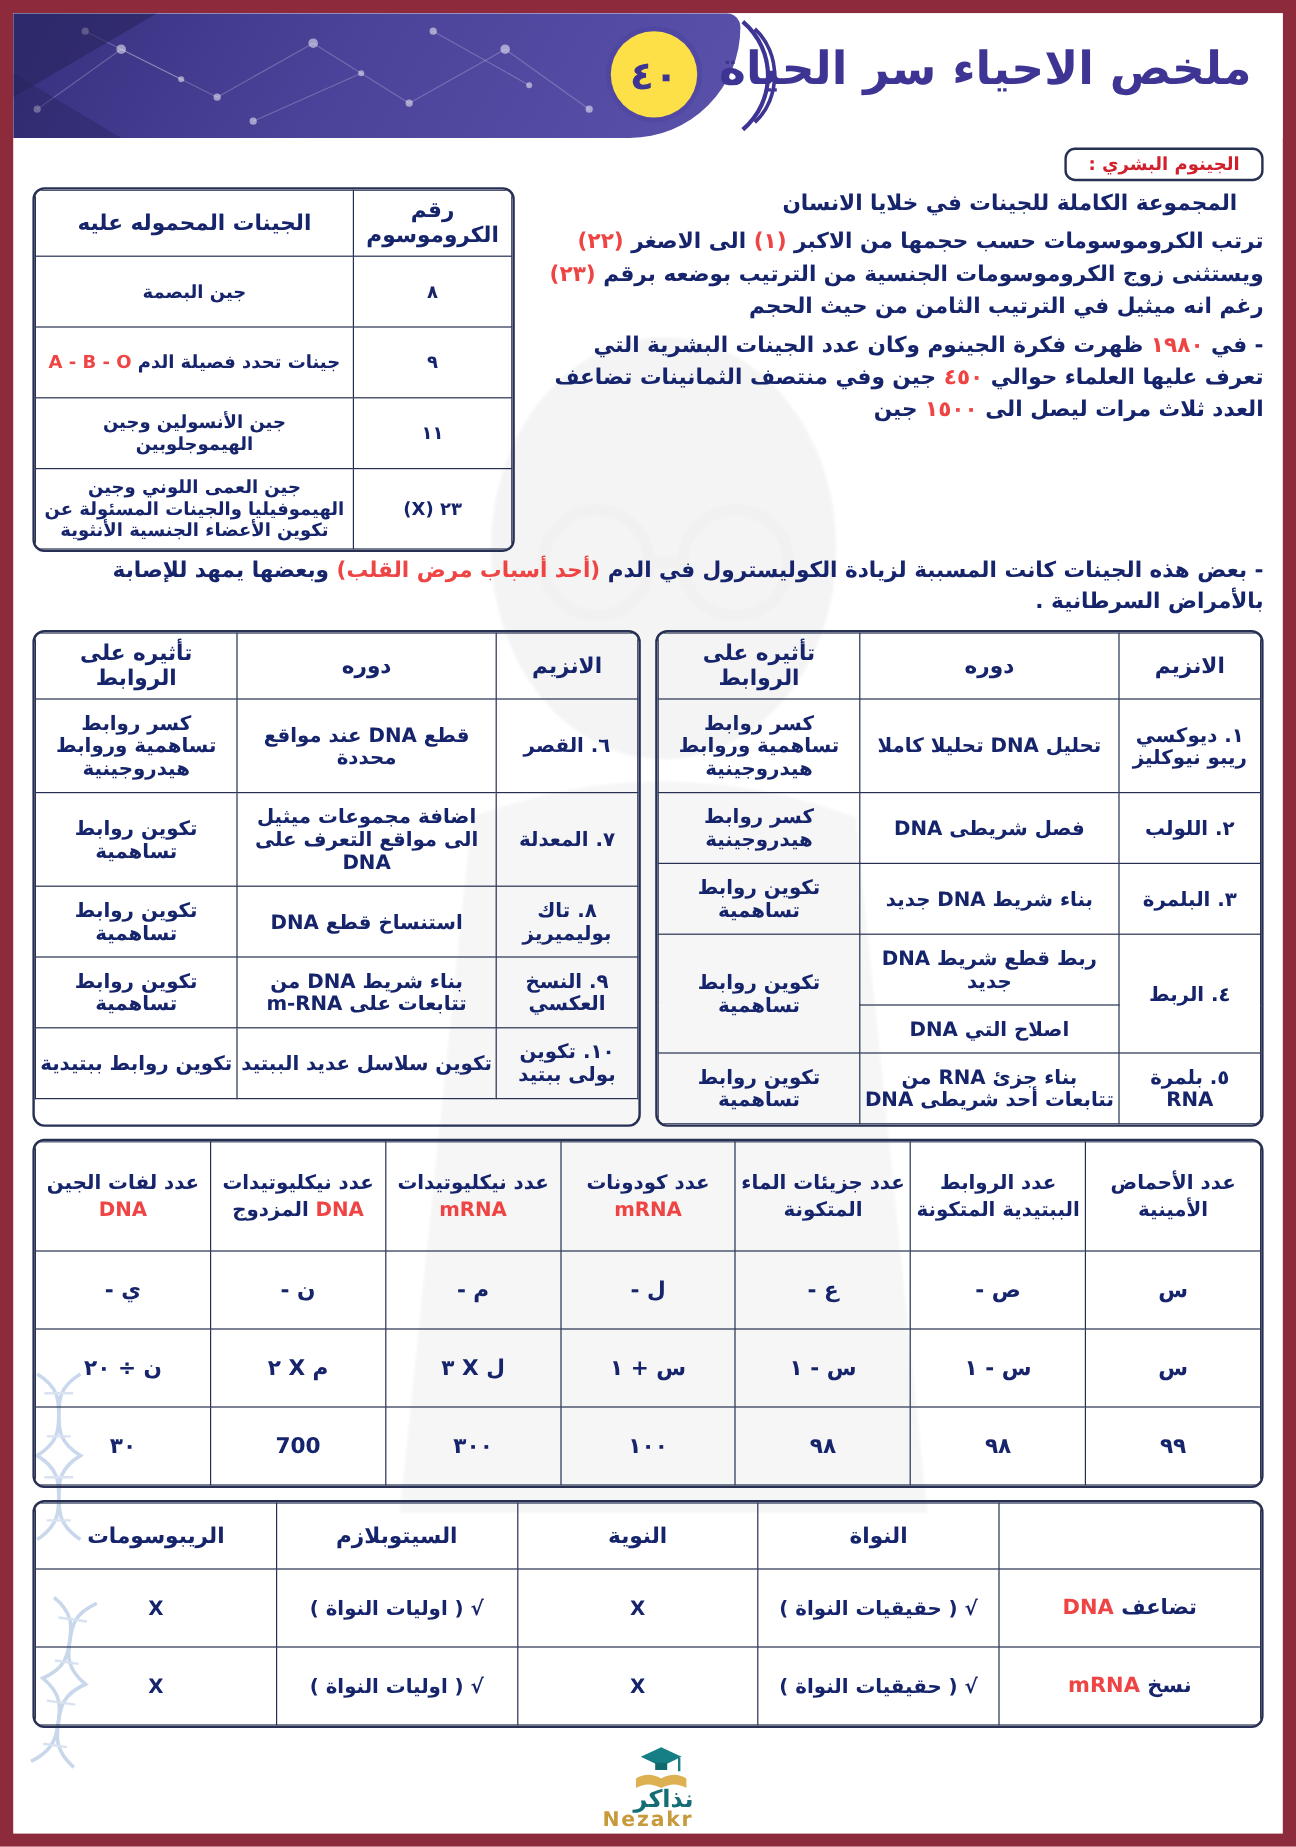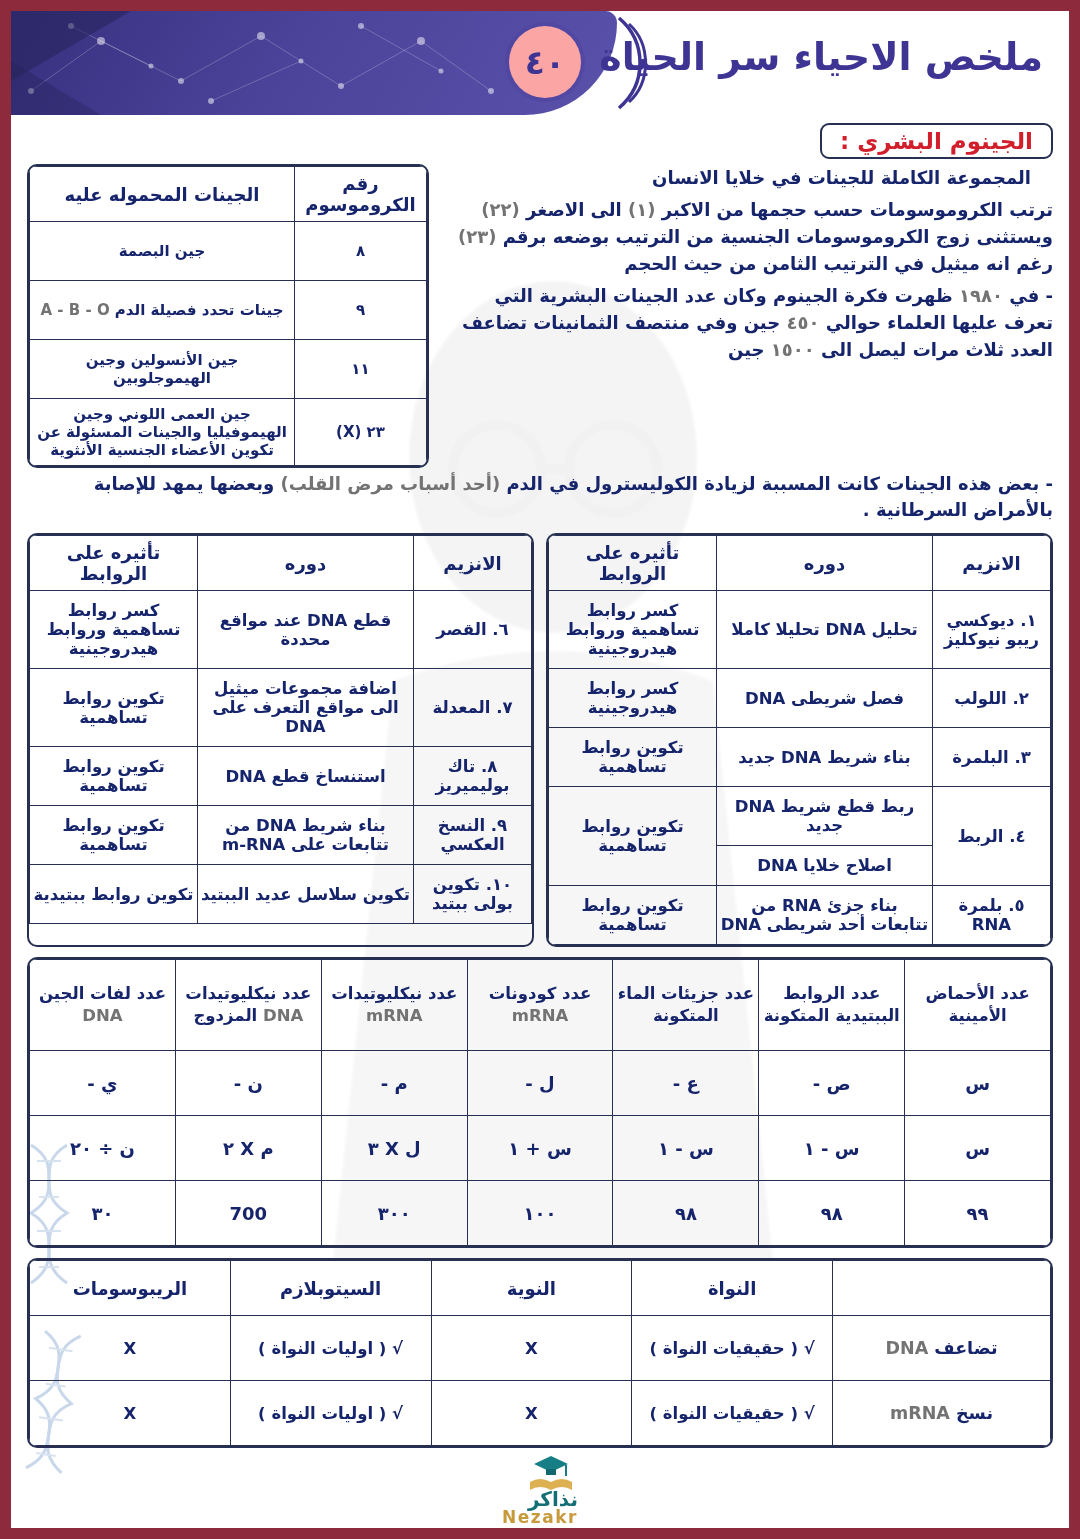--- a/index.html
+++ b/index.html
@@ -6,41 +6,41 @@
   body{width:1080px;height:1539px;background:#fff;font-family:"DejaVu Sans",sans-serif}
   .page{position:relative;width:1080px;height:1539px;box-sizing:border-box;border:11px solid #8d2b3c;background:#fff;overflow:hidden}
 
   
   .page-header{position:relative;height:104px;background:#fff;z-index:2}
   .purple-band{position:absolute;left:0;top:0;width:606px;height:100%;
     background:linear-gradient(120deg,#37307f 0%,#4b4399 45%,#5a51ab 100%);
     border-radius:0 14px 110px 0;overflow:hidden}
   .net{position:absolute;left:0;top:0}
   .num-circle{position:absolute;left:498px;top:15px;width:72px;height:72px;border-radius:50%;
-    background:#fca5a5;display:flex;align-items:center;justify-content:center;z-index:3;
+    background:#fde047;display:flex;align-items:center;justify-content:center;z-index:3;
     font-weight:bold;font-size:33px;color:#3d3493;box-shadow:0 0 0 4px rgba(61,52,147,.18)}
   .bracket{position:absolute;left:604px;top:5px;z-index:3}
   .main-title{position:absolute;right:26px;top:24px;margin:0;font-size:38px;font-weight:bold;color:#3d3493;white-space:nowrap}
 
   
   .watermark{position:absolute;top:250px;left:262px;opacity:.07;z-index:0;filter:blur(1px)}
   .dna-doodle{position:absolute;z-index:0;opacity:.55}
   .dna1{left:6px;top:1130px}
   .dna2{left:10px;top:1318px;transform:rotate(8deg)}
 
   
   .content{position:relative;z-index:1;padding:8px 16px 0;color:#16246b}
   section{margin:0 0 10px}
-  [data-c="r"]{color:#737373}
+  [data-c="r"]{color:#ef4444}
   [data-c="g"]{color:#1f9d55}
   [data-c="n"]{color:#16246b}
   .red{color:#d21f2c}
 
   .heading-box{display:inline-block;border:2.5px solid #273052;border-radius:9px;padding:3px 18px;
-    font-size:23px;font-weight:bold;color:#d21f2c;margin-bottom:5px;background:rgba(255,255,255,.55)}
+    font-size:15px;font-weight:bold;color:#d21f2c;margin-bottom:5px;background:rgba(255,255,255,.55)}
   .genome-row{display:flex;gap:12px;align-items:stretch}
   .genome-text{flex:1;font-size:18px;line-height:1.5;font-weight:bold}
   .genome-text p{margin:0 0 5px}
   .intro-line{padding-right:22px}
   .full-par{font-size:18px;font-weight:bold;line-height:1.45;margin:3px 0}
 
   .tbl-wrap{border:2.5px solid #273052;border-radius:10px;overflow:hidden;background:transparent}
   .tbl-wrap table{width:100%;border-collapse:collapse;table-layout:fixed}
   .tbl-wrap th,.tbl-wrap td{border:1.5px solid #273052;text-align:center;vertical-align:middle;
     padding:6px 5px;font-weight:bold;word-wrap:break-word}
@@ -219,21 +219,21 @@
             <td>٣. البلمرة</td>
             <td class="red">بناء شريط DNA جديد</td>
             <td data-c="r">تكوين روابط تساهمية</td>
           </tr>
           <tr>
             <td rowspan="2">٤. الربط</td>
             <td class="red">ربط قطع شريط DNA جديد</td>
             <td rowspan="2" data-c="r">تكوين روابط تساهمية</td>
           </tr>
           <tr>
-            <td class="red">اصلاح خلايا DNA</td>
+            <td class="red">اصلاح التي DNA</td>
           </tr>
           <tr>
             <td>٥. بلمرة RNA</td>
             <td class="red">بناء جزئ RNA من تتابعات أحد شريطى DNA</td>
             <td data-c="r">تكوين روابط تساهمية</td>
           </tr>
         </tbody>
           </table>
       </div>
 

